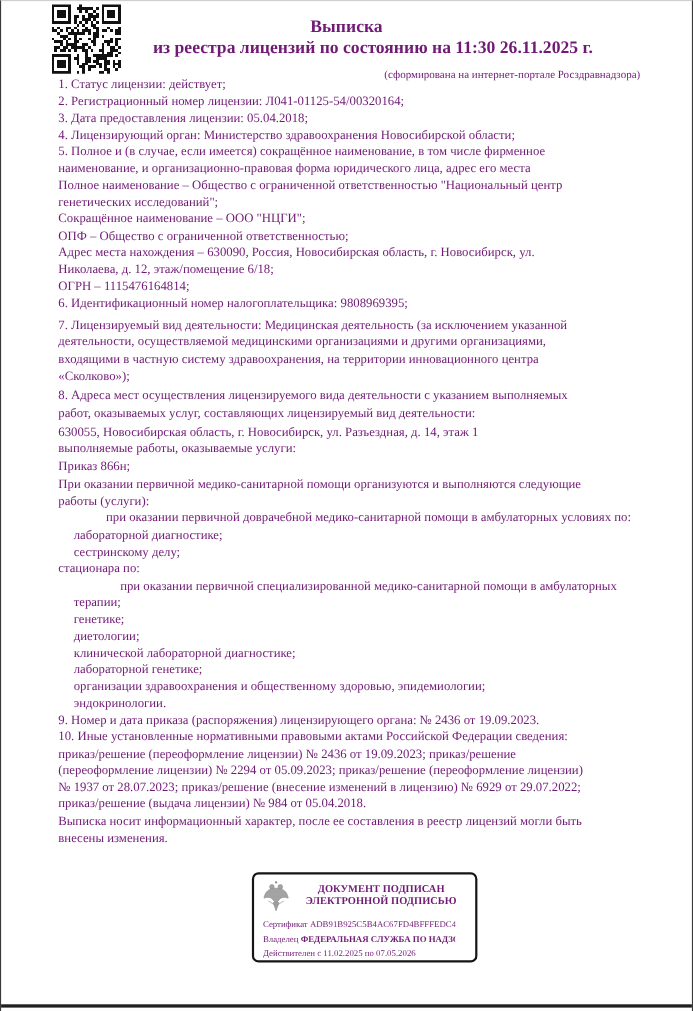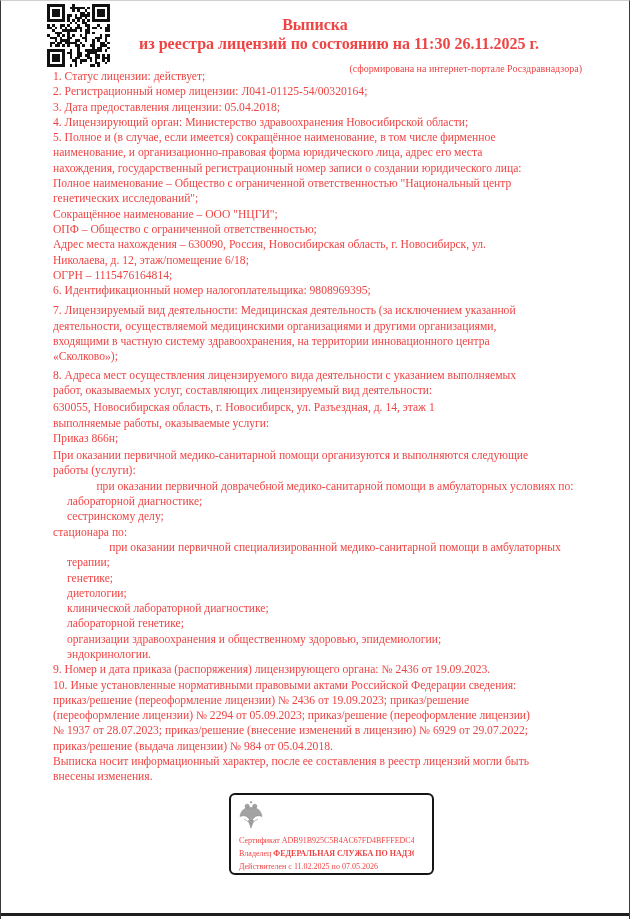--- a/index.html
+++ b/index.html
@@ -1,18 +1,18 @@
 <!DOCTYPE html>
 <html><head>
 <meta charset="utf-8">
 <style>
   html,body { margin:0; padding:0; background:#e9e9e9; }
   .page {
     position:relative; width:630px; height:919px; background:#ffffff;
-    font-family:"Liberation Serif", serif; color:#ef4444;
+    font-family:"Liberation Serif", serif; color:#701a75;
     border-left:1px solid #3a3a3a; border-right:1px solid #3a3a3a; border-top:1px solid #cfcfcf;
     box-sizing:border-box; overflow:hidden;
   }
   .bottom-rule { position:absolute; left:0; right:0; top:912px; height:3px; background:#1f1f1f; }
   .qr { position:absolute; left:45px; top:3px; width:65px; height:63px; }
   .qr svg { width:100%; height:100%; }
   .title-line1 { position:absolute; top:15px; left:0; width:100%; text-align:center;
     font-weight:bold; font-size:16px; }
   .title-line2 { position:absolute; top:34px; left:0; width:100%; text-align:center;
     font-weight:bold; font-size:16px;padding-left:24px; }
@@ -344,21 +344,20 @@
   <div class="title-line2">из реестра лицензий по состоянию на 11:30 26.11.2025 г.</div>
   <div class="subtitle">(сформирована на интернет-портале Росздравнадзора)</div>
 
   <div class="doc-body">
       <div class="doc-line indent-0">1. Статус лицензии: действует;</div>
       <div class="doc-line indent-0">2. Регистрационный номер лицензии: Л041-01125-54/00320164;</div>
       <div class="doc-line indent-0">3. Дата предоставления лицензии: 05.04.2018;</div>
       <div class="doc-line indent-0">4. Лицензирующий орган: Министерство здравоохранения Новосибирской области;</div>
       <div class="doc-line indent-0">5. Полное и (в случае, если имеется) сокращённое наименование, в том числе фирменное</div>
       <div class="doc-line indent-0">наименование, и организационно-правовая форма юридического лица, адрес его места</div>
-      <div class="doc-line indent-0">нахождения, государственный регистрационный номер записи о создании юридического лица:</div>
       <div class="doc-line indent-0">Полное наименование – Общество с ограниченной ответственностью "Национальный центр</div>
       <div class="doc-line indent-0">генетических исследований";</div>
       <div class="doc-line indent-0">Сокращённое наименование – ООО "НЦГИ";</div>
       <div class="doc-line indent-0">ОПФ – Общество с ограниченной ответственностью;</div>
       <div class="doc-line indent-0">Адрес места нахождения – 630090, Россия, Новосибирская область, г. Новосибирск, ул.</div>
       <div class="doc-line indent-0">Николаева, д. 12, этаж/помещение 6/18;</div>
       <div class="doc-line indent-0">ОГРН – 1115476164814;</div>
       <div class="doc-line indent-0">6. Идентификационный номер налогоплательщика: 9808969395;</div>
       <div class="doc-line indent-0" style="margin-top: 5px;">7. Лицензируемый вид деятельности: Медицинская деятельность (за исключением указанной</div>
       <div class="doc-line indent-0">деятельности, осуществляемой медицинскими организациями и другими организациями,</div>
@@ -400,20 +399,24 @@
           <g fill="#a3a3a3" stroke="#8c8c8c" stroke-width="0.6">
             <path d="M13 3.2 v-2 M12 2.2 h2" fill="none" stroke-width="1.1"></path>
             <circle cx="9.2" cy="6.3" r="2.1"></circle>
             <circle cx="16.8" cy="6.3" r="2.1"></circle>
             <path d="M13 7.5 C6.5 7.5 3 10.5 2 16.5 C5.6 14.9 9 15.9 10.6 18.4 L13 21.5 L15.4 18.4 C17 15.9 20.4 14.9 24 16.5 C23 10.5 19.5 7.5 13 7.5 Z"></path>
             <path d="M10.4 20.5 L13 28 L15.6 20.5 Z"></path>
             <path d="M6 19 L13 23.5 L20 19" fill="none"></path>
           </g>
         </svg>
       </span>
+      <span class="stamp-title">
+        <span>ДОКУМЕНТ ПОДПИСАН</span><br>
+        <span>ЭЛЕКТРОННОЙ ПОДПИСЬЮ</span>
+      </span>
     </div>
     <div class="stamp-info">
       <div class="stamp-info-line">
         <span>Сертификат</span>&nbsp;<span>ADB91B925C5B4AC67FD4BFFFEDC463AE</span>
       </div>
       <div class="stamp-info-line">
         <span>Владелец</span>&nbsp;<span class="owner-value">ФЕДЕРАЛЬНАЯ СЛУЖБА ПО НАДЗОРУ В С</span>
       </div>
       <div class="stamp-info-line">Действителен с 11.02.2025 по 07.05.2026</div>
     </div>

